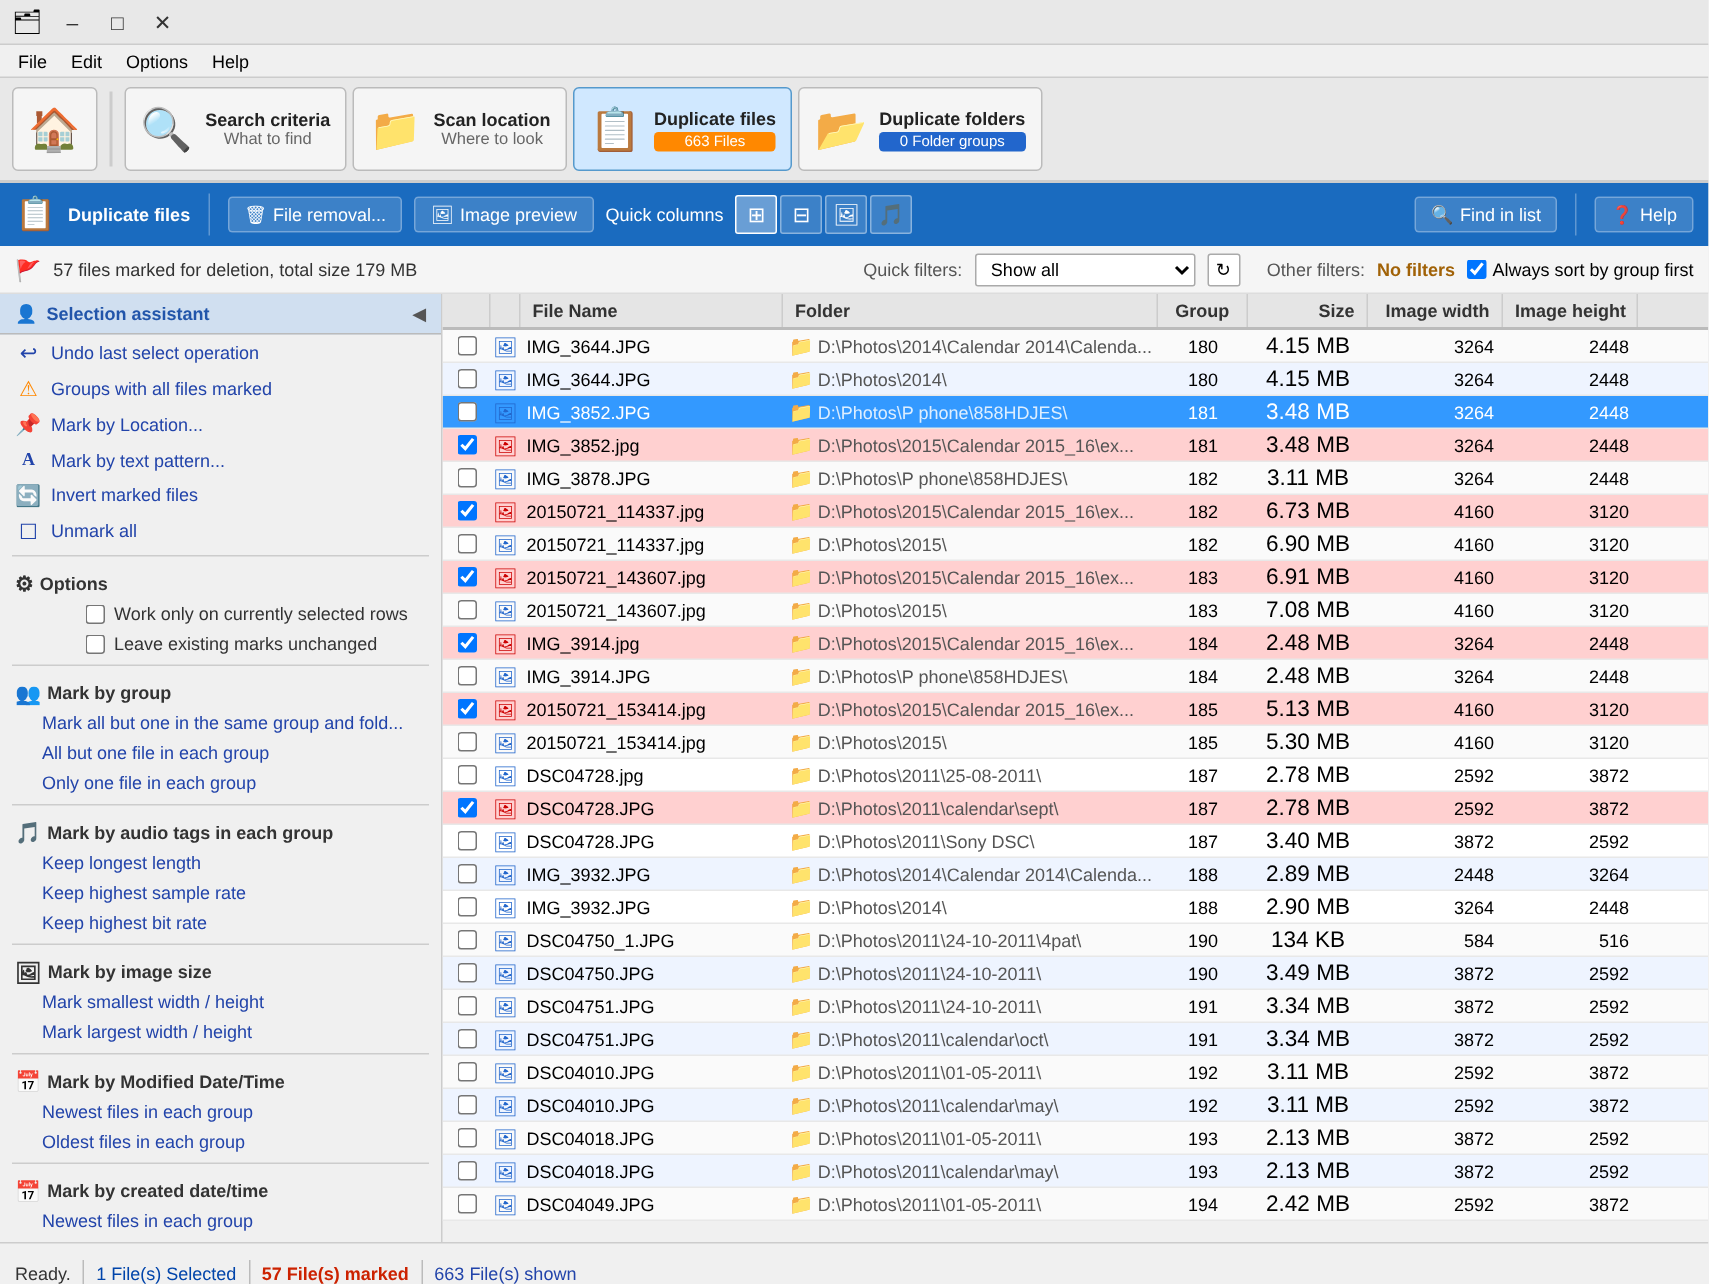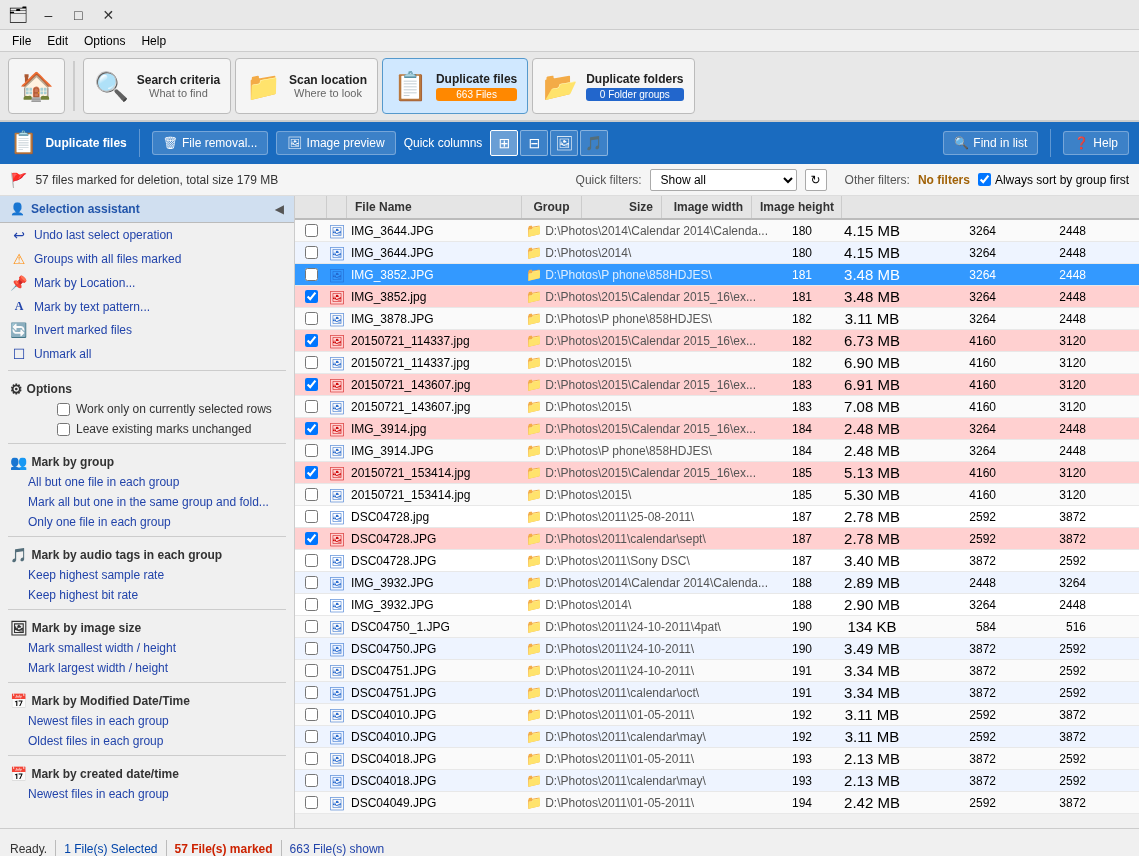--- a/index.html
+++ b/index.html
@@ -447,32 +447,33 @@
     </div>
 
     <div class="sa-divider"></div>
 
     <div class="sa-section">
       <div class="sa-section-title">
         <span class="icon">👥</span>
         <span>Mark by group</span>
       </div>
     </div>
+    <div class="sa-sub-item">Mark all but one in the same group and fold...</div>
     <div class="sa-sub-item">All but one file in each group</div>
-    <div class="sa-sub-item">Mark all but one in the same group and fold...</div>
     <div class="sa-sub-item">Only one file in each group</div>
 
     <div class="sa-divider"></div>
 
     <div class="sa-section">
       <div class="sa-section-title">
         <span class="icon">🎵</span>
         <span>Mark by audio tags in each group</span>
       </div>
     </div>
+    <div class="sa-sub-item">Keep longest length</div>
     <div class="sa-sub-item">Keep highest sample rate</div>
     <div class="sa-sub-item">Keep highest bit rate</div>
 
     <div class="sa-divider"></div>
 
     <div class="sa-section">
       <div class="sa-section-title">
         <span class="icon">🖼</span>
         <span>Mark by image size</span>
       </div>
@@ -501,20 +502,21 @@
     </div>
     <div class="sa-sub-item">Newest files in each group</div>
   </div>
 
   <div id="right-panel">
 
     <div class="file-table-header">
       <div class="col-header col-cb"></div>
       <div class="col-header col-type"></div>
       <div class="col-header col-name">File Name</div>
+      <div class="col-header col-folder">Folder</div>
       <div class="col-header col-group">Group</div>
       <div class="col-header col-size">Size</div>
       <div class="col-header col-width">Image width</div>
       <div class="col-header col-height">Image height</div>
     </div>
 
     <div id="file-list-container">
 
     <div class="file-row even">
     <div class="row-cb">

